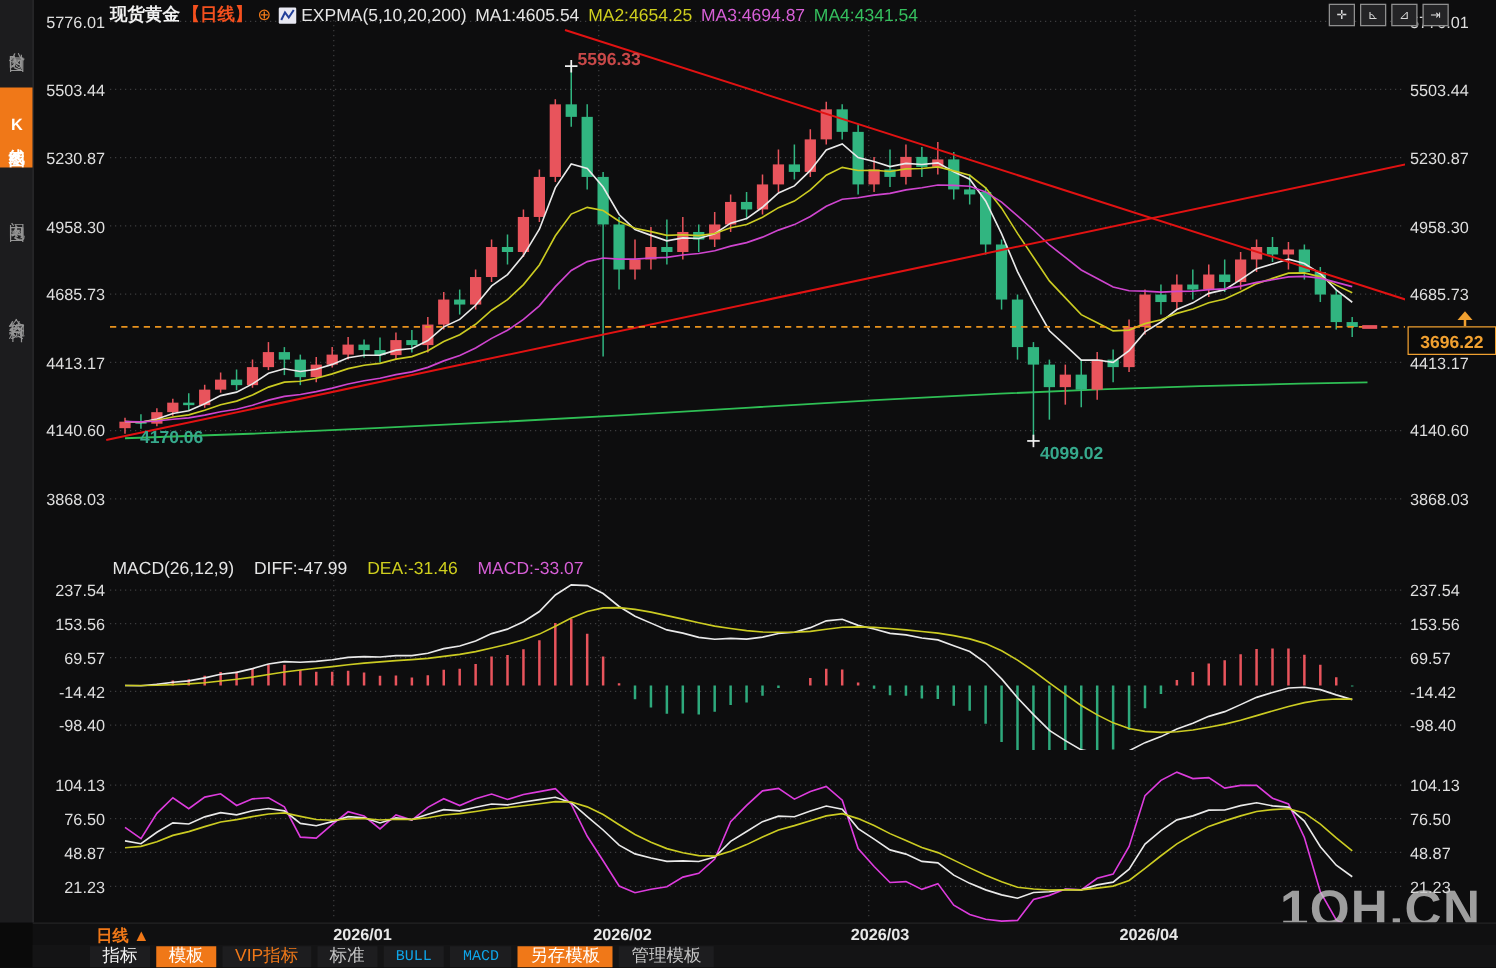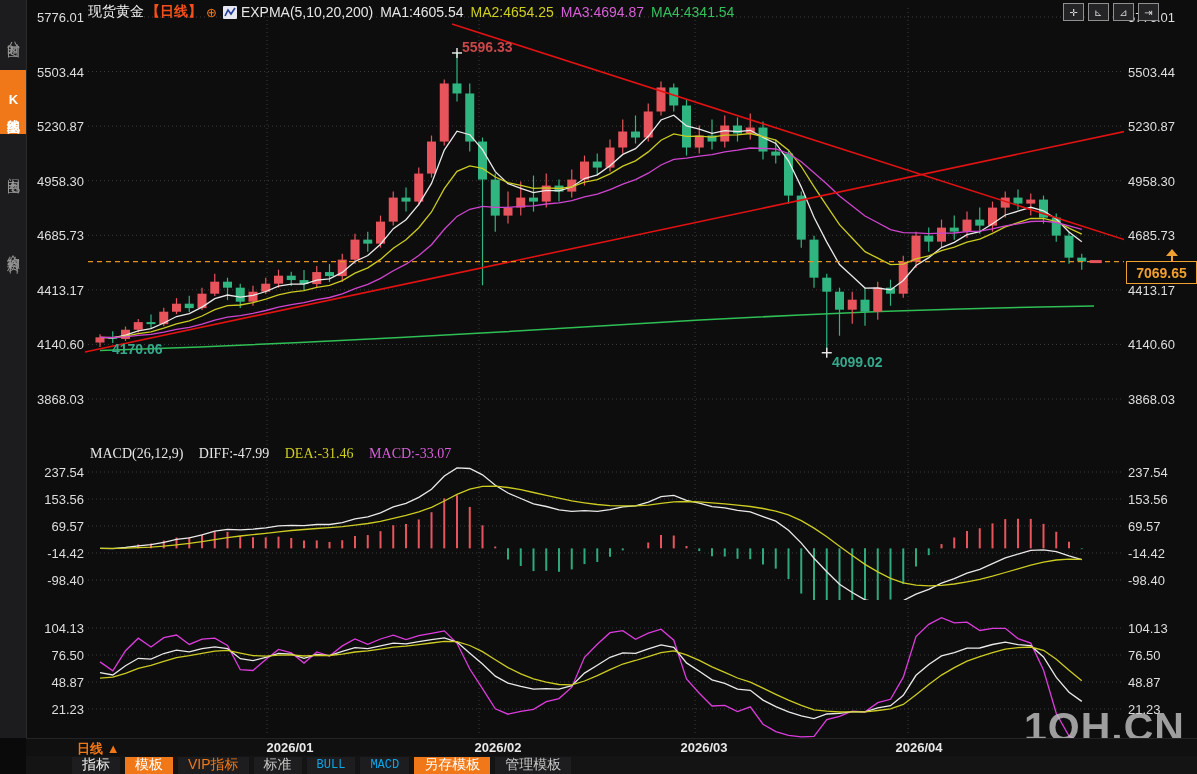--- a/index.html
+++ b/index.html
@@ -6,21 +6,21 @@
     font-family:"Liberation Sans","DejaVu Sans",sans-serif;}
   #stage{position:relative;width:1056px;height:774px;background:#0d0d0e;}
   #chart-svg{position:absolute;left:0;top:0;}
   
   .sidebar{position:absolute;left:0;top:0;width:26px;height:738px;background:#1c1c1e;border-right:1px solid #2a2a2c;}
   .side-tab{position:absolute;left:0;width:26px;display:flex;align-items:center;justify-content:center;
     writing-mode:vertical-rl;text-orientation:upright;font-size:13px;color:#969696;letter-spacing:2px;cursor:pointer;}
   .side-tab.active{background:#f07818;color:#ffffff;font-weight:bold;}
   
   .hdr{position:absolute;left:88px;top:3px;height:18px;display:flex;align-items:center;font-size:14px;color:#e6e6e6;white-space:nowrap;}
-  .hdr .sym{font-weight:normal;color:#f0f0f0;}
+  .hdr .sym{font-weight:bold;color:#f0f0f0;}
   .hdr .per{color:#f4501e;font-weight:bold;margin-left:2px;}
   .hdr .plus{color:#f07818;font-size:13px;margin:0 6px 0 4px;}
   .hdr .kicon{width:14px;height:13px;background:#e8e8f2;display:inline-block;margin-right:4px;border-radius:1px;}
   .hdr .ma{margin-left:7px;}
   .c-white{color:#e6e6e6;} .c-yellow{color:#cfcf1e;} .c-magenta{color:#d75fd7;} .c-green{color:#35c05e;}
   
   .top-icons{position:absolute;left:1063px;top:3px;display:flex;gap:4px;}
   .ticon{width:19px;height:16px;border:1px solid #8f8f8f;background:#242426;color:#d8d8d8;font-size:10px;
     display:flex;align-items:center;justify-content:center;cursor:pointer;}
   
@@ -31,21 +31,21 @@
   .anno{position:absolute;font-size:14px;font-weight:bold;}
   .anno-red{color:#c84848;}
   .anno-teal{color:#36a98c;}
   
   .pbox{position:absolute;left:1126px;top:261px;width:69px;height:21px;border:1px solid #f0a030;background:#0a0a0a;
     color:#f0a030;font-size:14px;font-weight:bold;display:flex;align-items:center;justify-content:center;}
   .parrow{position:absolute;left:1166px;top:249px;width:0;height:0;border-left:6px solid transparent;
     border-right:6px solid transparent;border-bottom:7px solid #f0a030;}
   .parrow-stem{position:absolute;left:1171px;top:256px;width:2px;height:5px;background:#f0a030;}
   
-  .phdr{position:absolute;left:90px;font-size:14px;white-space:nowrap;font-family:Liberation Serif, serif;}
+  .phdr{position:absolute;left:90px;font-size:14px;white-space:nowrap;}
   .phdr span{margin-right:12px;}
   
   .xrow{position:absolute;left:26px;top:738px;width:1171px;height:18px;background:#101011;border-top:1px solid #232325;}
   .xperiod{position:absolute;left:77px;top:740px;color:#f07818;font-size:13px;font-weight:bold;cursor:pointer;}
   .xmonth{position:absolute;top:740px;width:70px;text-align:center;color:#e8e8e8;font-size:13px;font-weight:bold;}
   
   .toolbar{position:absolute;left:0;top:756px;width:1197px;height:18px;background:#141415;display:flex;align-items:center;}
   .tb-spacer{width:72px;}
   .tbtn{height:17px;padding:0 10px;margin-right:5px;display:flex;align-items:center;background:#1d1d1f;
     color:#c6c6c6;font-size:14px;cursor:pointer;white-space:nowrap;}
@@ -413,21 +413,21 @@
     <span class="ticon">⊿</span>
     <span class="ticon">⇥</span>
   </div>
 
   <div class="anno anno-red" style="left:462px;top:39px">5596.33</div>
   <div class="anno anno-teal" style="left:112px;top:341px">4170.06</div>
   <div class="anno anno-teal" style="left:832px;top:354px">4099.02</div>
 
   <div class="parrow"></div>
   <div class="parrow-stem"></div>
-  <div class="pbox">7069.65</div>
+  <div class="pbox">3696.22</div>
 
   <div class="phdr" style="top:446px">
     <span class="c-white">MACD(26,12,9)</span>
     <span class="c-white">DIFF:-47.99</span>
     <span class="c-yellow">DEA:-31.46</span>
     <span class="c-magenta">MACD:-33.07</span>
   </div>
 
 
   <div class="wm">1QH.CN</div>

